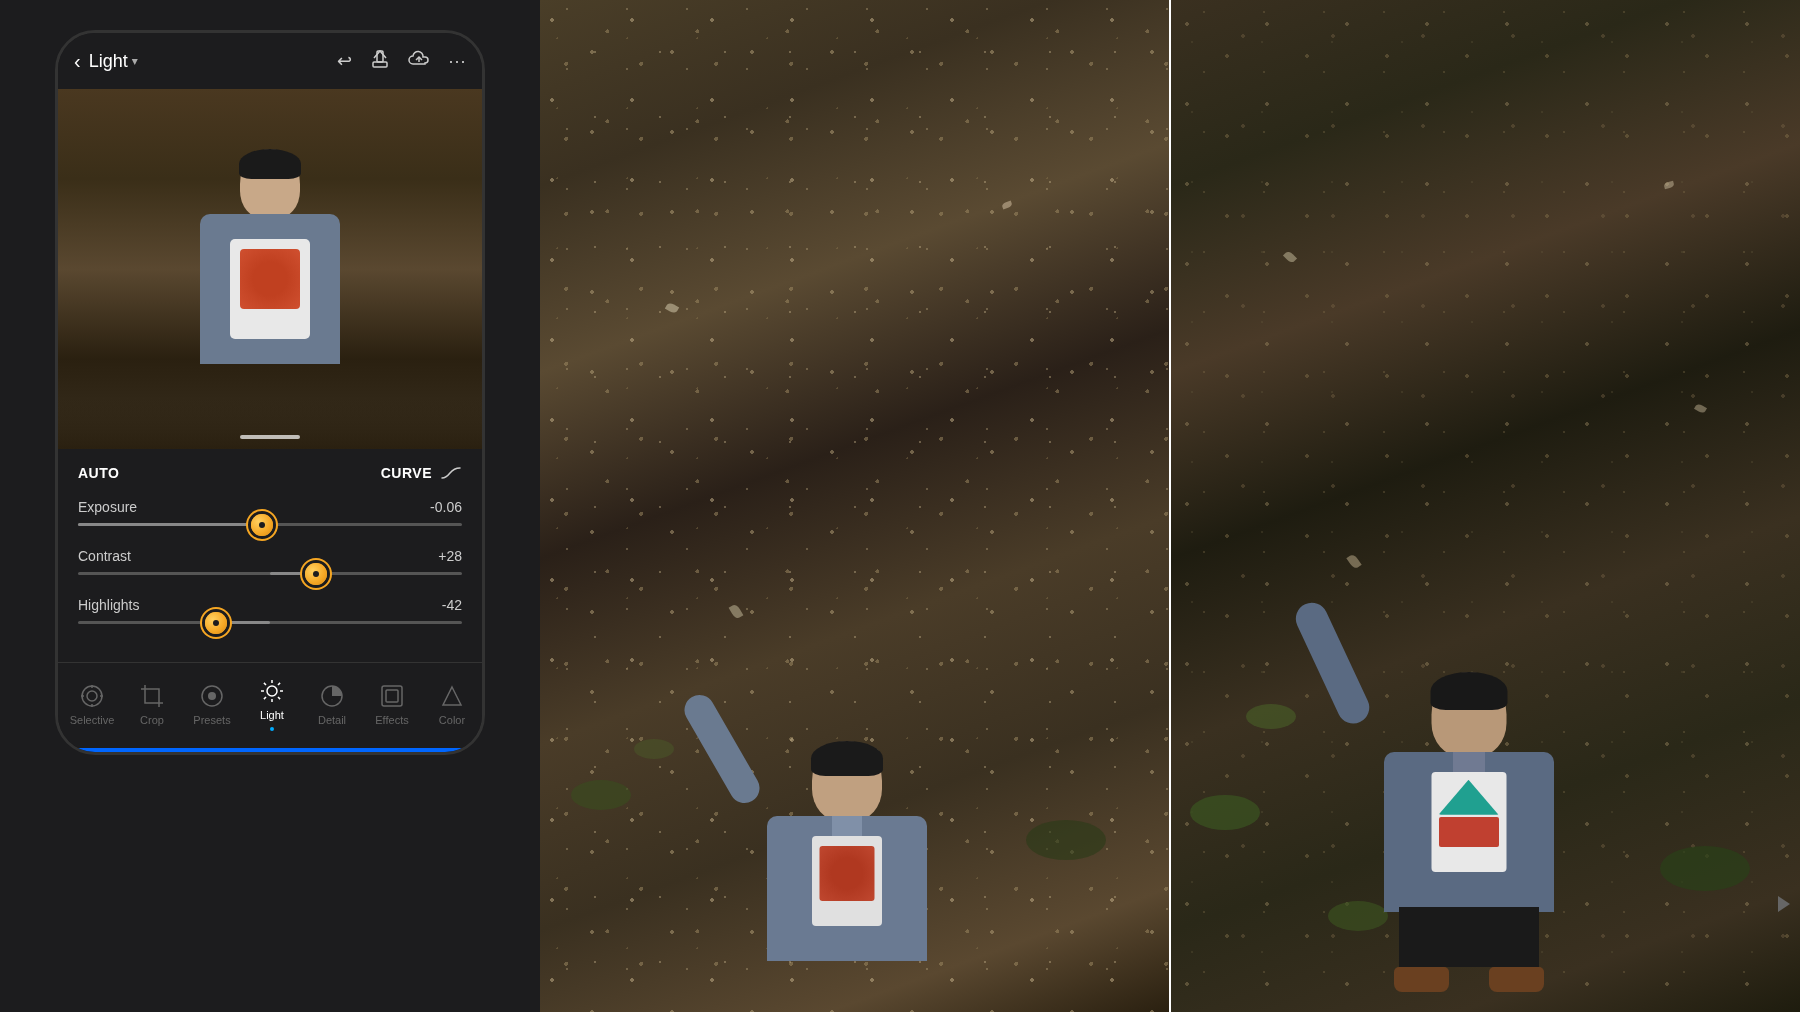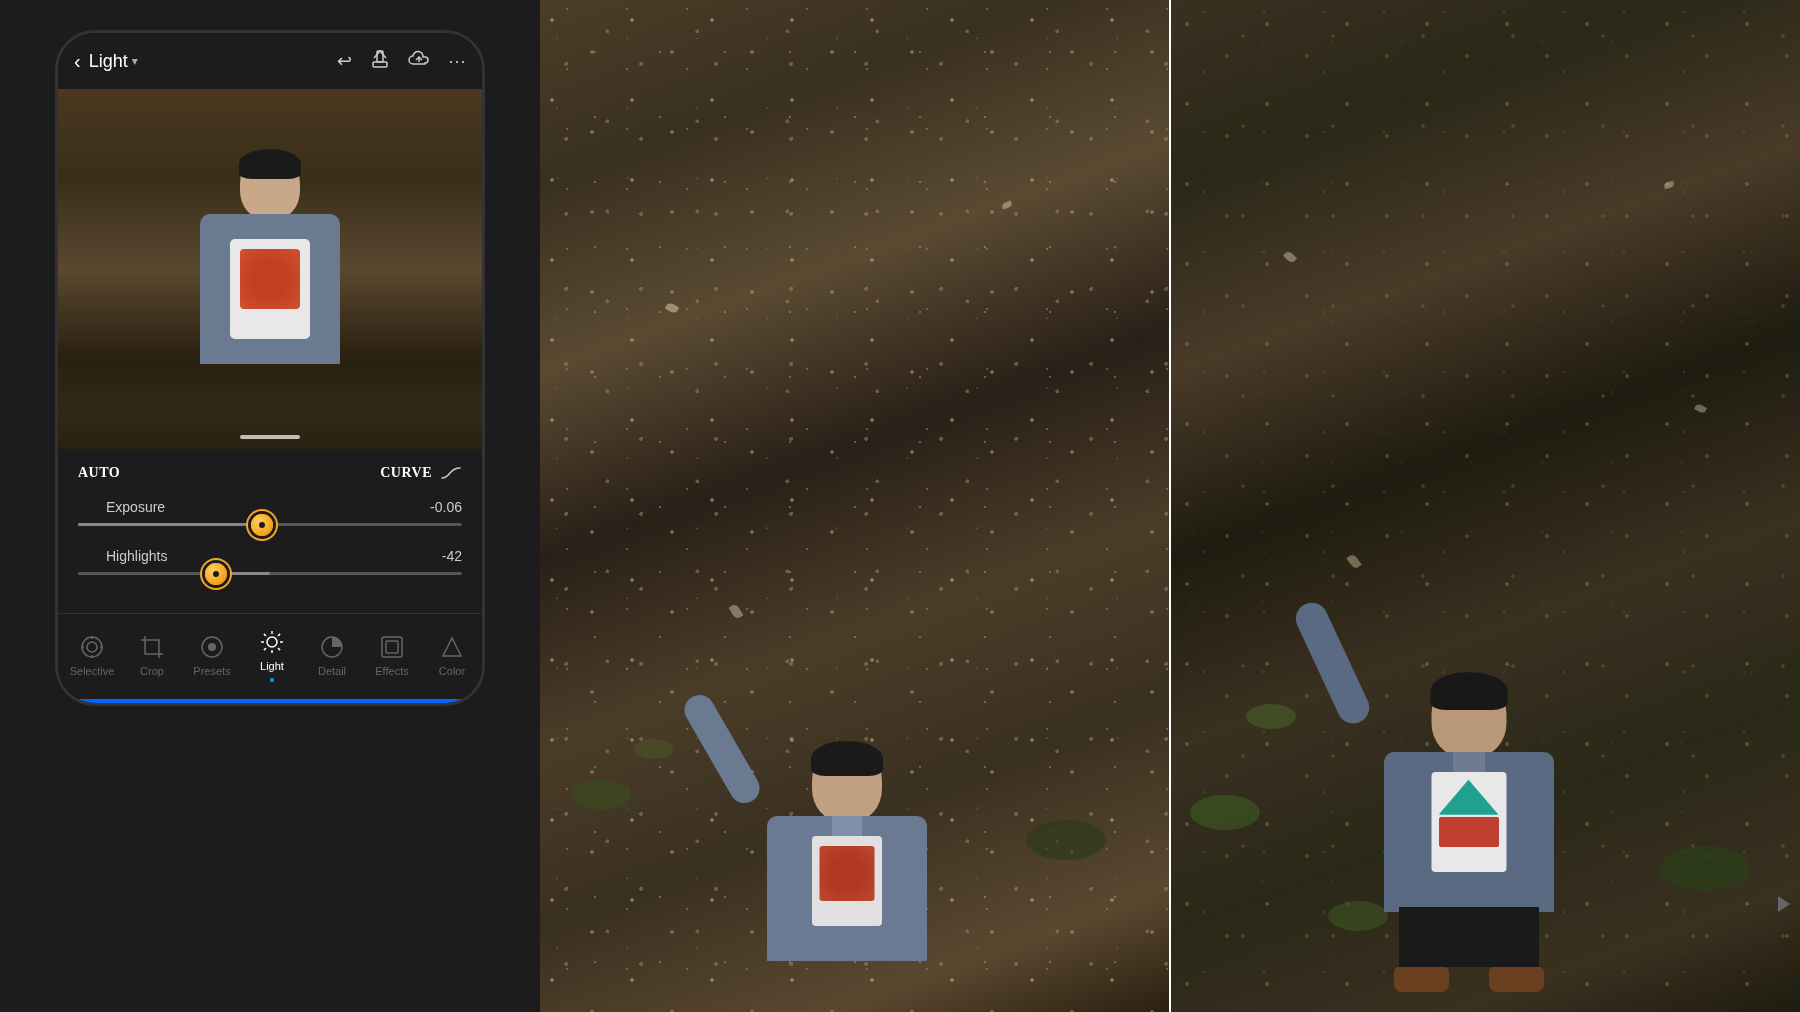--- a/index.html
+++ b/index.html
@@ -107,21 +107,20 @@
     .controls-area {
       background: #1c1c1e;
       padding: 16px 20px;
       flex: 1;
     }
     .auto-curve-row {
       display: flex;
       align-items: flex-start;
       justify-content: space-between;
       margin-bottom: 18px;
-      font-family: Liberation Serif, serif;
     }
     .auto-btn {
       color: #fff;
       font-size: 14px;
       font-weight: 600;
       letter-spacing: 0.5px;
       cursor: pointer;
     }
     .curve-btn {
       display: flex;
@@ -136,21 +135,20 @@
 
     
     .slider-row {
       margin-bottom: 22px;
     }
     .slider-header {
       display: flex;
       justify-content: space-between;
       align-items: center;
       margin-bottom: 8px;
-      margin-left: 28px;
     }
     .slider-label {
       color: #ccc;
       font-size: 14px;
     }
     .slider-value {
       color: #ccc;
       font-size: 14px;
     }
     .slider-track {
@@ -374,20 +372,34 @@
         <div class="slider-track">
           <div class="slider-fill" style="left:0;right:52%;background:#888;"></div>
           <div class="slider-thumb" style="left:48%;">
             <div class="slider-thumb-inner">
               <div class="slider-thumb-dot"></div>
             </div>
           </div>
         </div>
       </div>
 
+      <div class="slider-row">
+        <div class="slider-header">
+          <span class="slider-label">Contrast</span>
+          <span class="slider-value">+28</span>
+        </div>
+        <div class="slider-track">
+          <div class="slider-fill" style="left:50%;right:38%;background:#888;"></div>
+          <div class="slider-thumb" style="left:62%;">
+            <div class="slider-thumb-inner">
+              <div class="slider-thumb-dot"></div>
+            </div>
+          </div>
+        </div>
+      </div>
 
       <div class="slider-row">
         <div class="slider-header">
           <span class="slider-label">Highlights</span>
           <span class="slider-value">-42</span>
         </div>
         <div class="slider-track">
           <div class="slider-fill" style="left:36%;right:50%;background:#888;"></div>
           <div class="slider-thumb" style="left:36%;">
             <div class="slider-thumb-inner">

